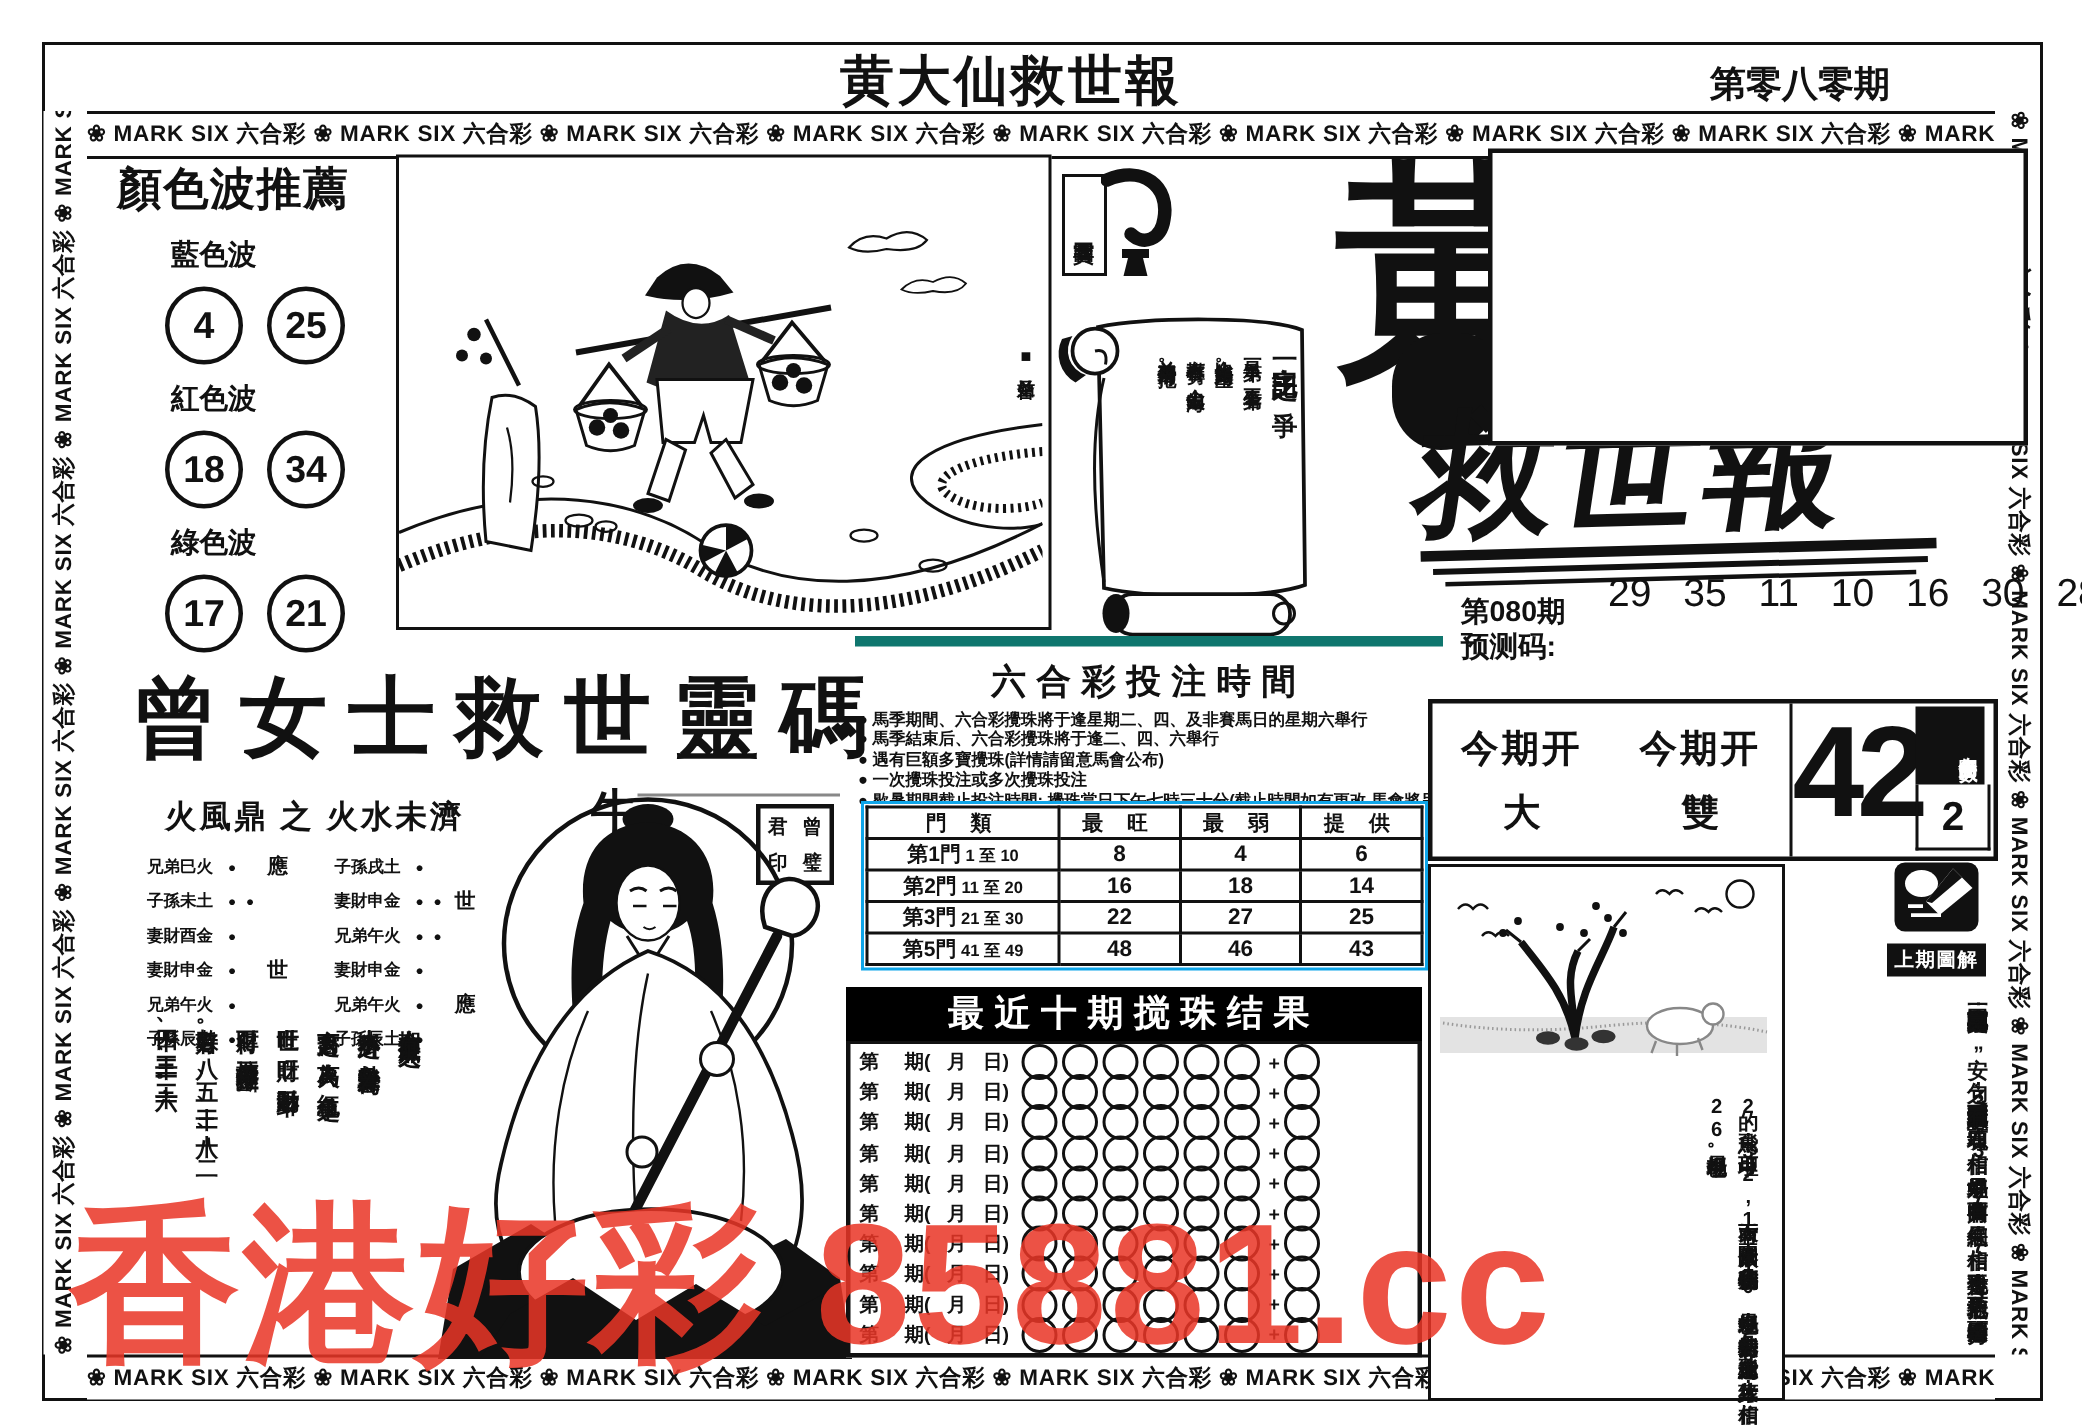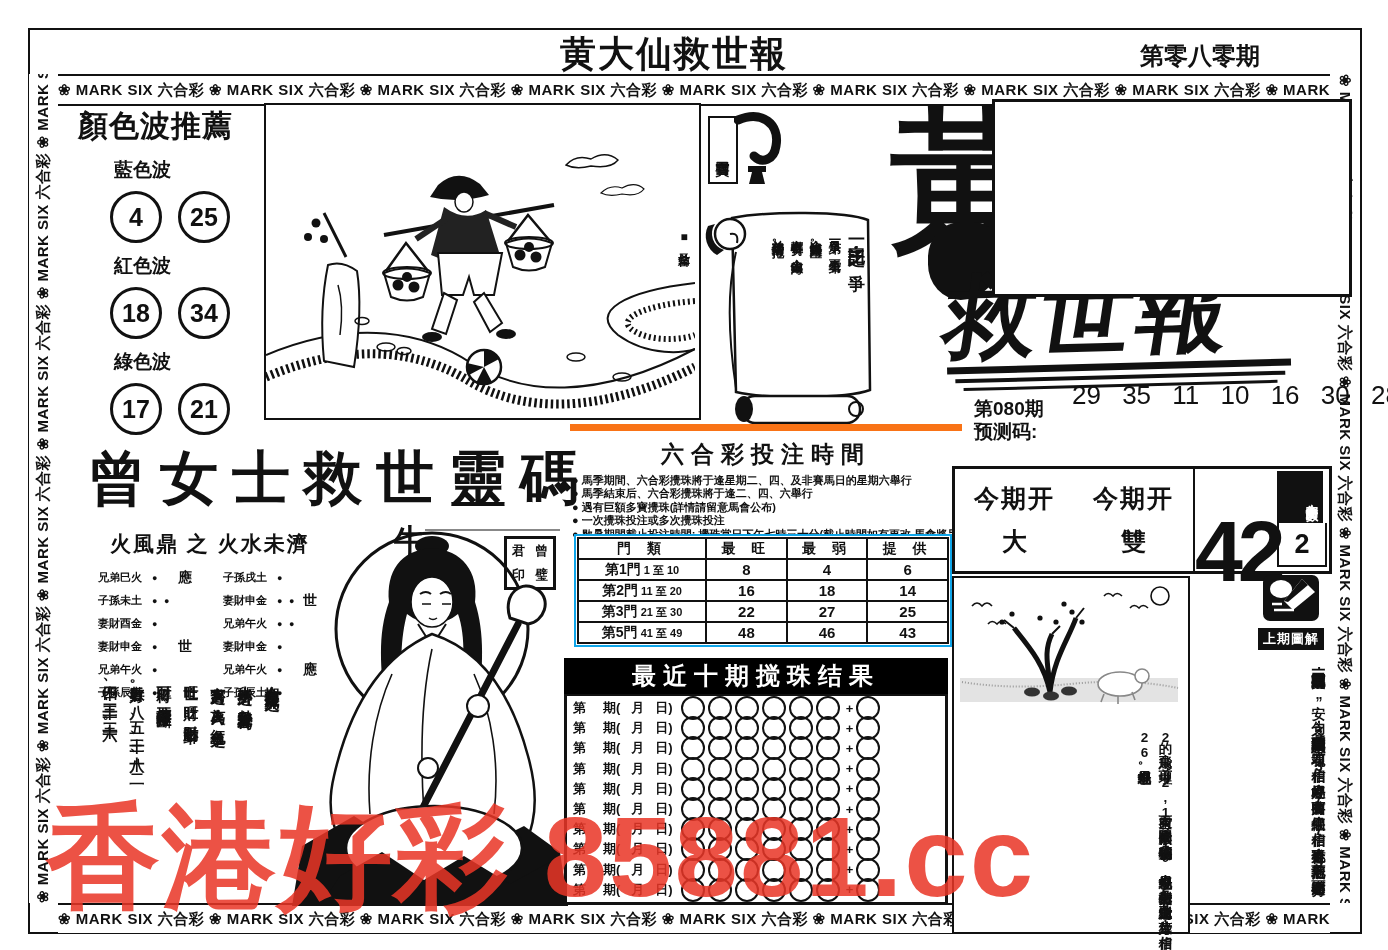--- a/index.html
+++ b/index.html
@@ -57,42 +57,42 @@
   .slogan{font-size:92px;font-weight:900;letter-spacing:4px;transform:skewX(-10deg);white-space:nowrap;line-height:1;}
   .sl-line{background:#111;height:7px;margin-top:5px;}
   .sl-line.l2{height:4px;margin-left:8px;}
   .sl-line.l3{height:3px;margin-left:16px;}
 
   
   .prediction{position:absolute;left:974px;top:398px;font-size:19px;font-weight:800;line-height:1.2;}
   .pred-nums{position:absolute;left:1072px;top:380px;font-size:26px;font-weight:400;word-spacing:14px;white-space:nowrap;}
 
   
-  .betting{position:absolute;left:570px;top:424px;width:392px;border-top:7px solid #f97316;background:#fff;}
+  .betting{position:absolute;left:570px;top:424px;width:392px;border-top:7px solid #0f766e;background:#fff;}
   .bet-title{text-align:center;font-size:23px;font-weight:900;letter-spacing:7px;margin:8px 0 4px;}
   .bet-list{list-style:none;margin:0;padding:0 2px;}
   .bet-list li{font-size:11px;font-weight:700;line-height:13.4px;white-space:nowrap;}
 
   
   .gate-wrap{position:absolute;left:574px;top:534px;width:372px;border:2px solid #0ea5e9;padding:1px;background:#fff;}
   table.gate{width:100%;border-collapse:collapse;}
   table.gate th,table.gate td{border:2px solid #111;text-align:center;padding:0;height:19px;}
   table.gate th{font-size:14px;font-weight:800;letter-spacing:6px;}
   table.gate td{font-size:15px;font-weight:700;margin-top:47px;}
   td.gate-cell{text-align:left;padding-left:2px;white-space:nowrap;}
   .gate-name{font-size:14px;font-weight:900;}
   .gate-range{font-size:11px;font-weight:800;}
 
   
   .thisdraw{position:absolute;left:952px;top:466px;width:374px;height:102px;border:3px solid #111;background:#fff;}
   .td-left{position:absolute;left:0;top:0;width:238px;height:100%;display:flex;justify-content:space-around;border-right:2px solid #111;}
   .td-col{display:flex;flex-direction:column;align-items:center;justify-content:space-around;padding:8px 0;}
   .td-top{font-size:25px;font-weight:900;letter-spacing:2px;}
   .td-bot{font-size:25px;font-weight:900;}
-  .td-num{position:absolute;left:240px;top:-2px;font-size:86px;font-weight:900;letter-spacing:-5px;line-height:96px;margin-top:36px;}
+  .td-num{position:absolute;left:240px;top:-2px;font-size:86px;font-weight:900;letter-spacing:-5px;line-height:96px;}
   .td-black{position:absolute;left:322px;top:2px;width:46px;height:52px;background:#111;color:#fff;
             writing-mode:vertical-rl;text-orientation:upright;display:flex;justify-content:center;}
   .bb-col{font-size:12.5px;font-weight:700;line-height:22px;letter-spacing:1px;}
   .td-count{position:absolute;left:322px;top:54px;width:46px;height:42px;border:2px solid #111;border-top:none;
             display:flex;align-items:center;justify-content:center;font-size:27px;font-weight:900;}
 
   
   .li-frame{position:absolute;left:952px;top:576px;width:234px;height:354px;border:2px solid #111;background:#fff;}
   .li-innertext{position:absolute;left:8px;top:152px;width:214px;height:196px;
                 writing-mode:vertical-rl;text-orientation:upright;font-size:13.5px;font-weight:700;line-height:21px;}

